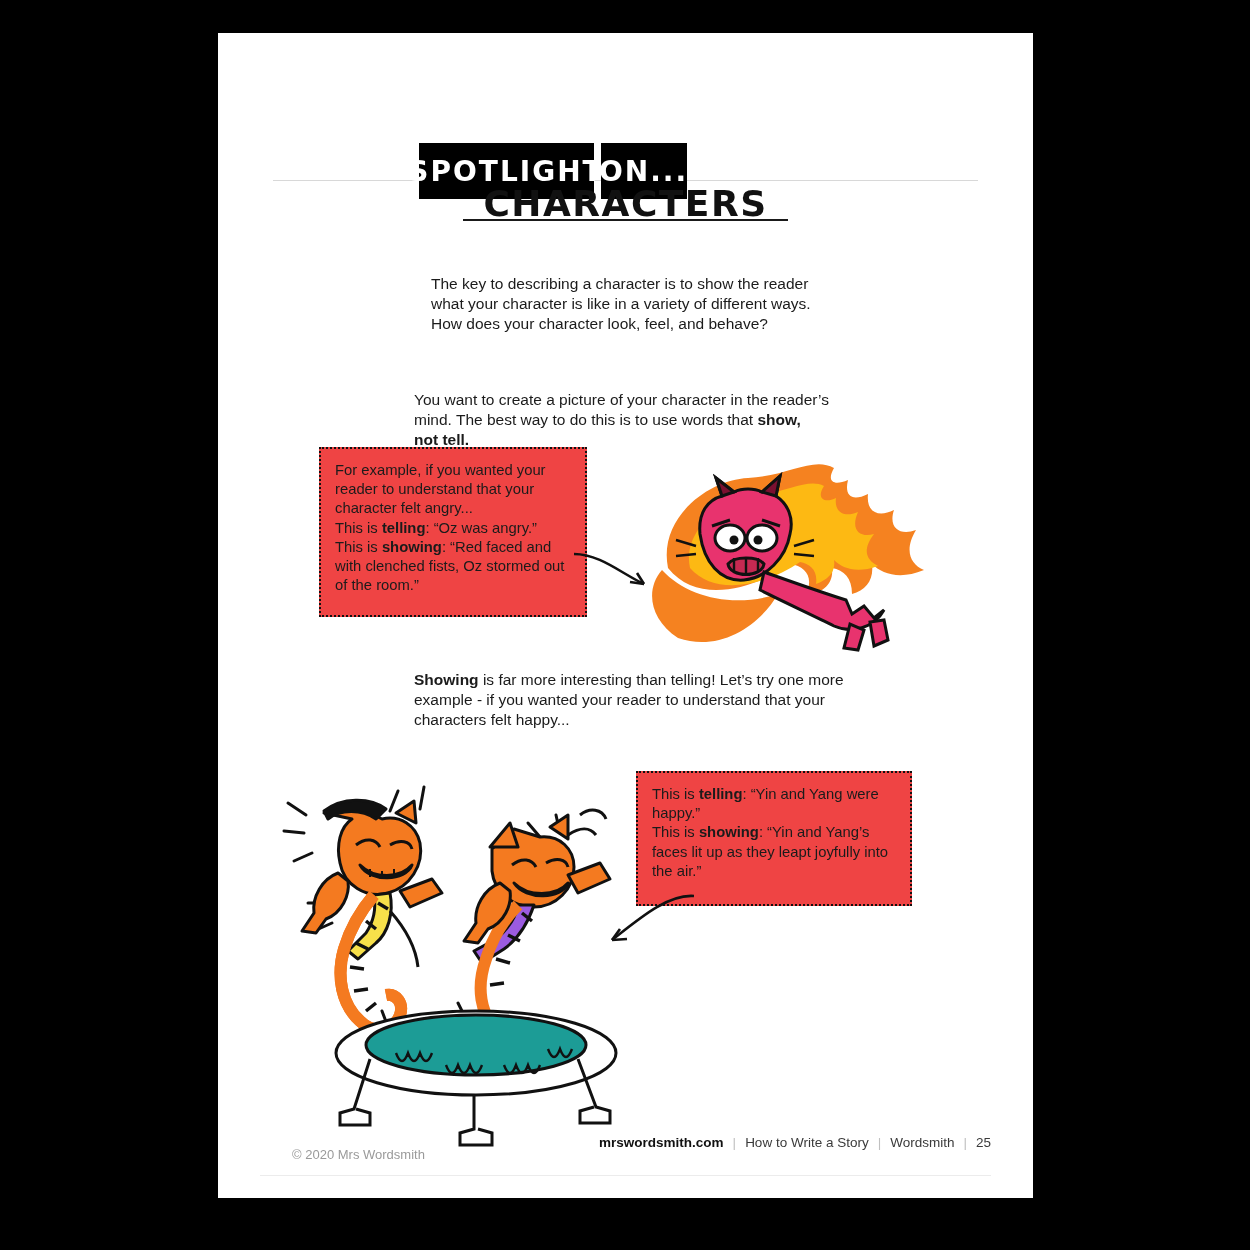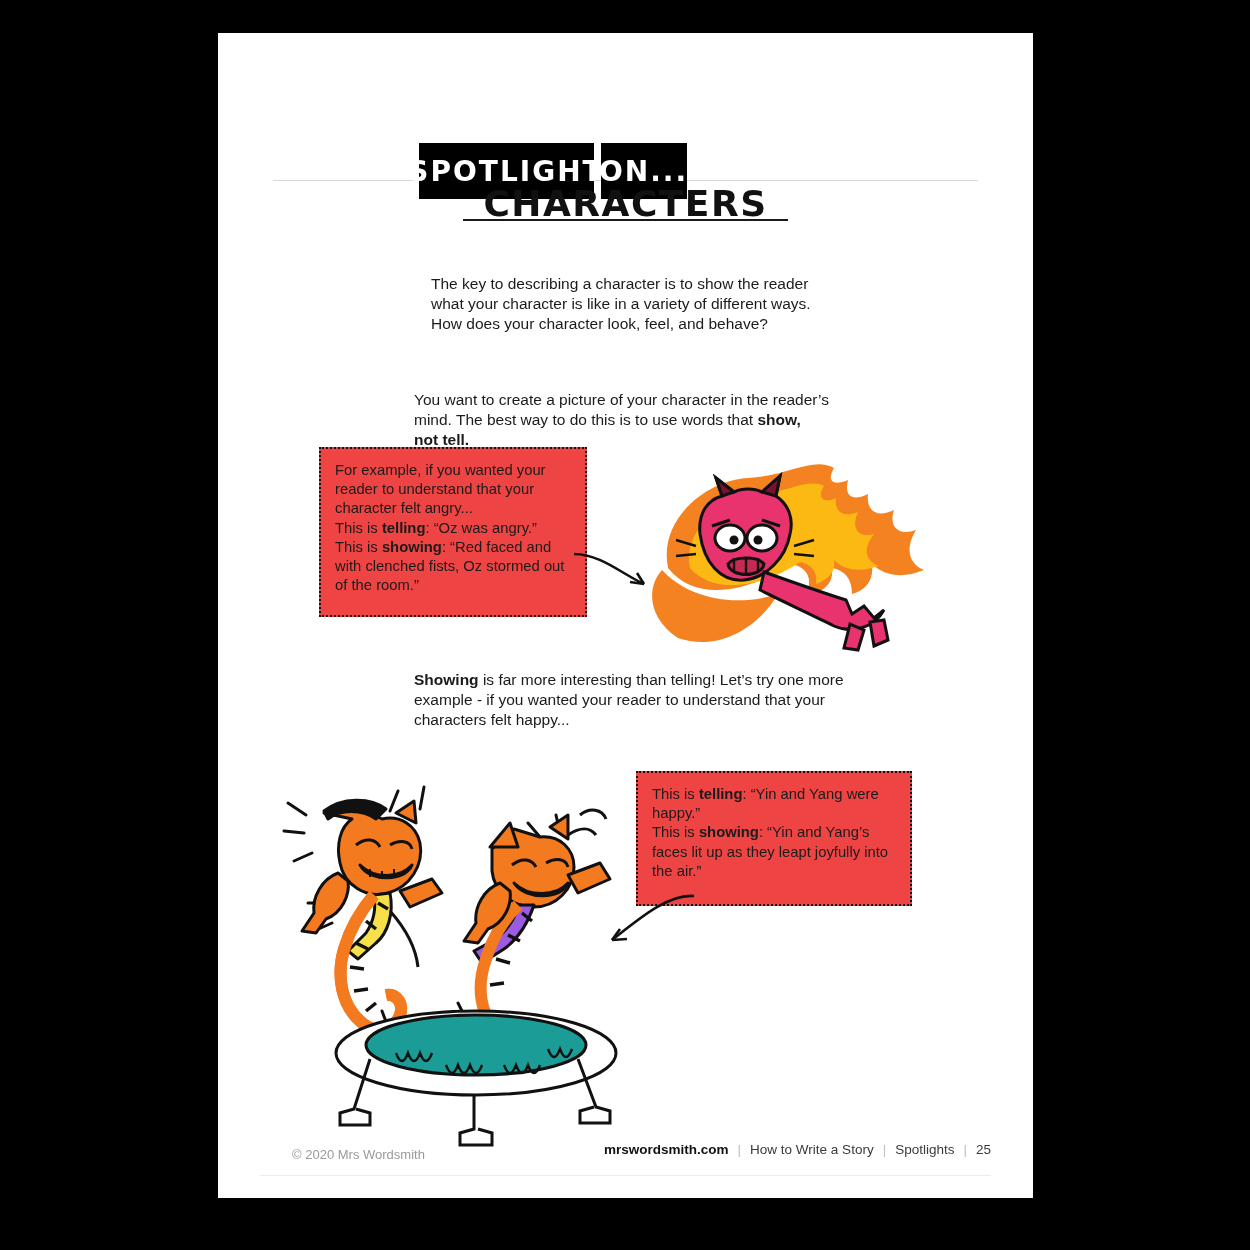--- a/index.html
+++ b/index.html
@@ -28,21 +28,21 @@
   .p3{left:196px;top:637px;width:430px;}
 
   
   .callout{position:absolute;border:2px dotted #111;font-size:14.8px;line-height:1.30;color:#1b1b1b;
            padding:12px 14px;box-sizing:border-box;background:#ef4444;}
   .callout1{left:101px;top:414px;width:268px;height:170px;}
   .callout2{left:418px;top:738px;width:276px;height:135px;}
 
   .footer{position:absolute;left:0;bottom:36px;width:815px;}
   .copyright{position:absolute;left:42px;bottom:0;font-size:13px;color:#9a9a9a;margin-left:32px;}
-  .footmeta{position:absolute;right:42px;bottom:5px;font-size:13.5px;color:#3a3a3a;display:flex;align-items:flex-end;gap:9px;}
+  .footmeta{position:absolute;right:42px;bottom:12px;font-size:13.5px;color:#3a3a3a;display:flex;align-items:flex-end;gap:9px;}
   .footmeta .brand{font-weight:bold;color:#111;}
   .footmeta .sep{color:#c0c0c0;}
   .footrule{position:absolute;left:42px;bottom:22px;width:731px;height:1px;background:#ececec;}
 
   b{font-weight:bold;}
   .art{position:absolute;}
 </style>
 </head>
 <body>
 
@@ -196,20 +196,20 @@
     </svg>
 
     <div class="footrule"></div>
     <div class="footer">
       <div class="copyright">© 2020 Mrs Wordsmith</div>
       <div class="footmeta">
         <span class="brand">mrswordsmith.com</span>
         <span class="sep">|</span>
         <span>How to Write a Story</span>
         <span class="sep">|</span>
-        <span>Spotlights</span>
+        <span>Wordsmith</span>
         <span class="sep">|</span>
         <span>25</span>
       </div>
     </div>
 
   </div>
 </div>
 
 </body></html>

